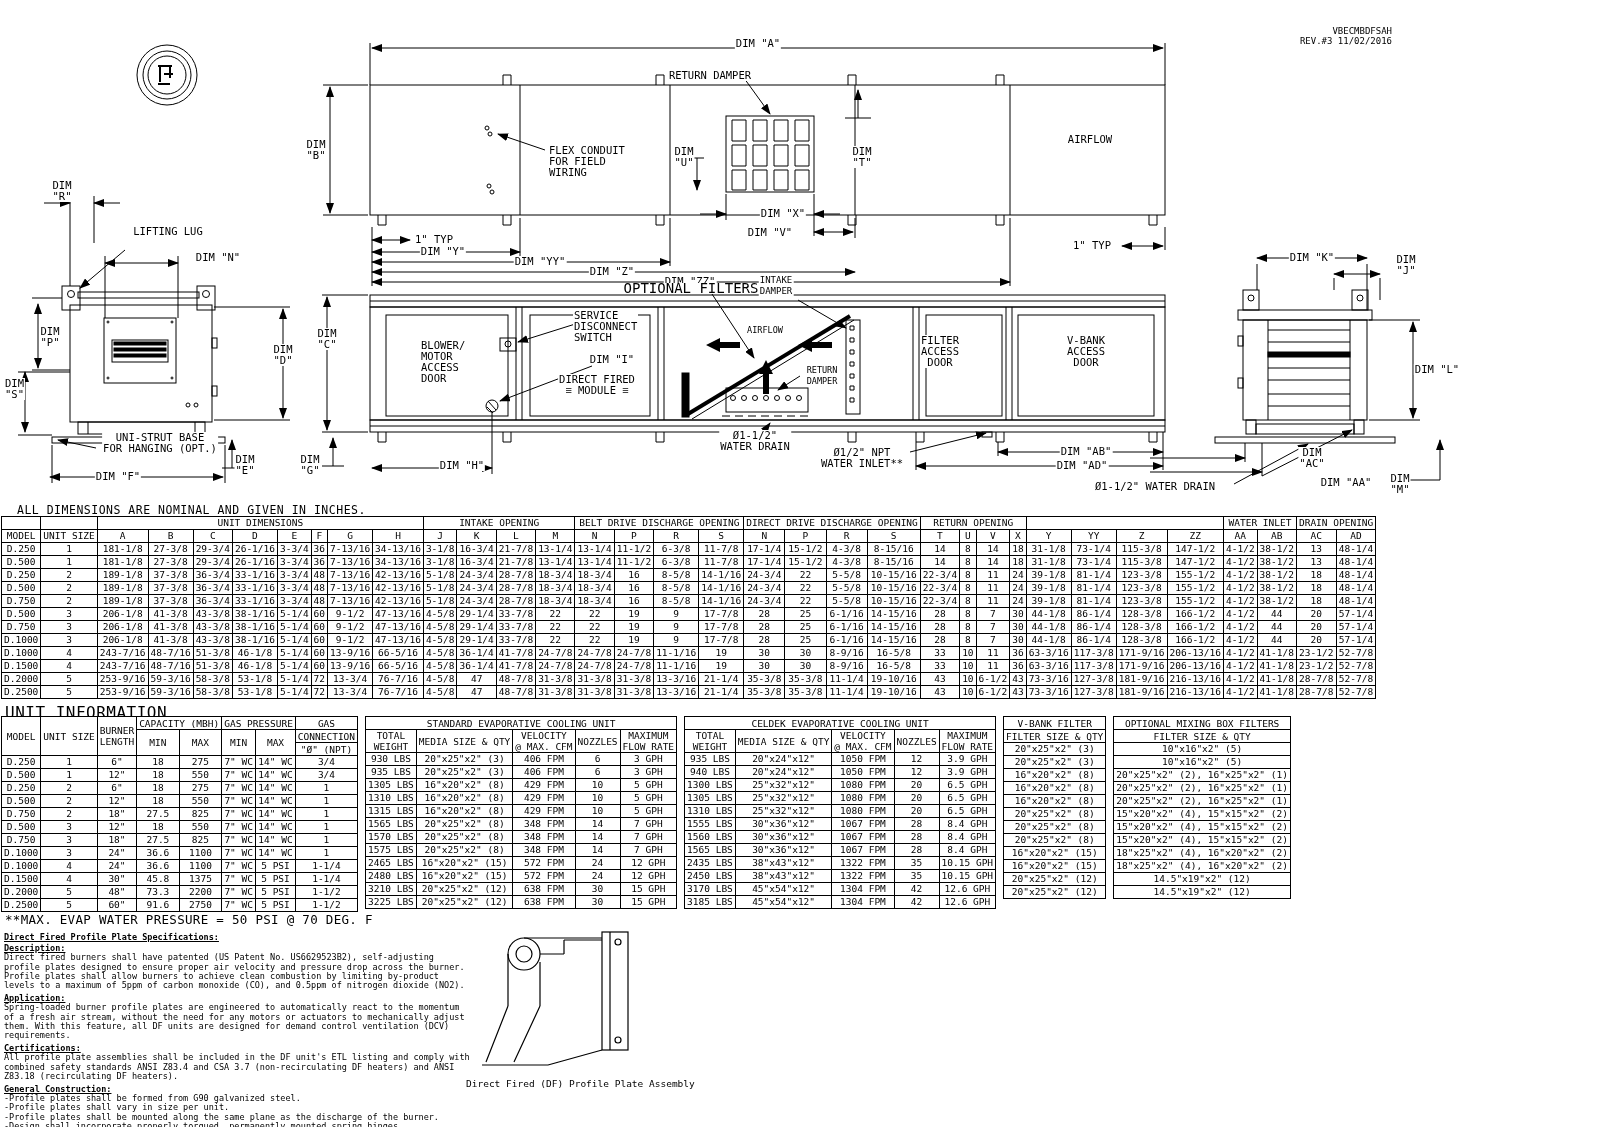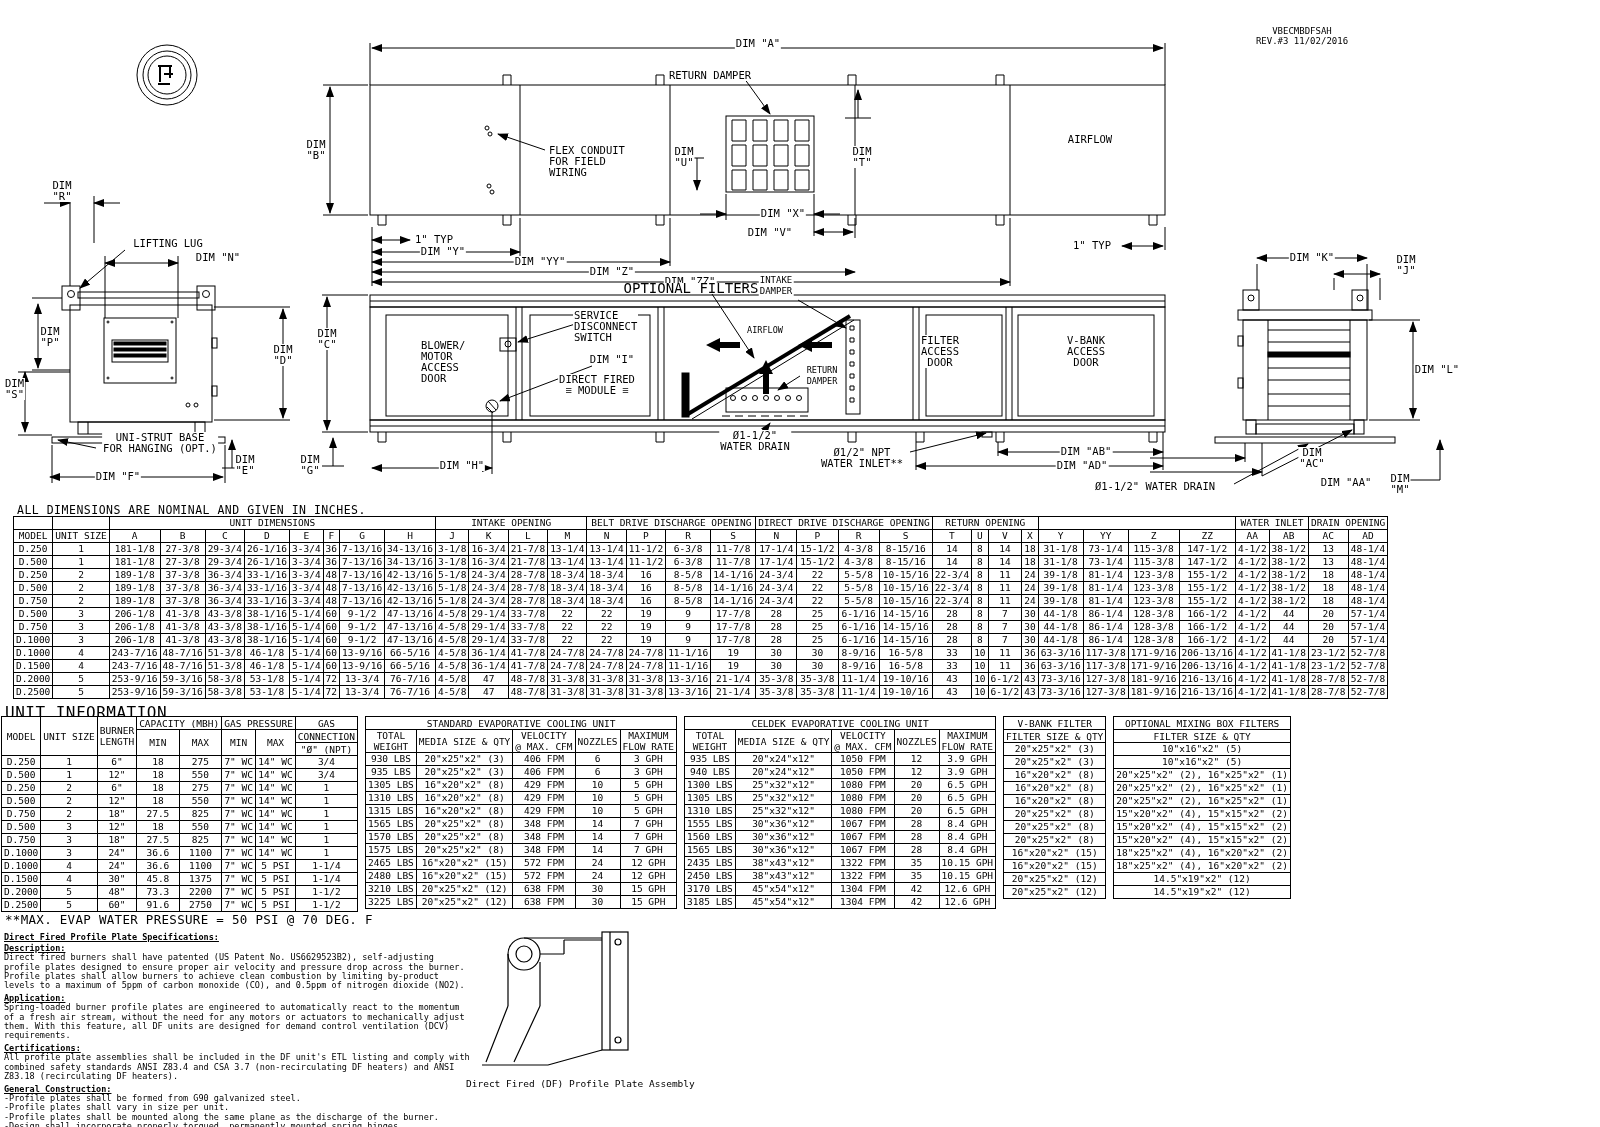--- a/index.html
+++ b/index.html
@@ -1,26 +1,26 @@
 <!DOCTYPE html>
 <html><head>
 <meta charset="utf-8">
 <style>
   html,body{margin:0;padding:0;background:#fff;}
   body{width:1600px;height:1127px;font-family:"DejaVu Sans Mono",monospace;color:#000;}
   .sheet{position:relative;width:1600px;height:1127px;background:#fff;overflow:hidden;}
   #title{position:absolute;left:44px;top:1px;font-size:14.5px;letter-spacing:1.9px;white-space:nowrap;font-weight:normal;}
-  #doccode{position:absolute;left:1212px;top:26px;width:180px;text-align:center;font-size:9px;line-height:10px;}
+  #doccode{position:absolute;left:1212px;top:26px;width:180px;text-align:right;font-size:9px;line-height:10px;}
   #drawing{position:absolute;left:0;top:28px;width:1600px;height:478px;}
   #drawing svg{position:absolute;left:0;top:0;}
   #drawing-labels{position:absolute;left:0;top:0;width:1600px;height:478px;}
   .dlabel{position:absolute;transform:translateX(-50%);font-size:10.5px;line-height:11px;white-space:pre;text-align:center;background:#fff;padding:0 1px;}
   .dlabel.l{transform:none;text-align:left;}
   #dims-note{position:absolute;left:5px;top:503px;font-size:11.5px;letter-spacing:.5px;margin-left:12px;}
-  #dimtab-wrap{position:absolute;left:13px;top:516px;width:1374px;}
+  #dimtab-wrap{position:absolute;left:1px;top:516px;width:1374px;}
   table{border-collapse:collapse;background:#fff;}
   th,td{border:1px solid #000;font-size:9.5px;font-weight:normal;padding:0 2px;text-align:center;white-space:nowrap;height:12px;line-height:10.5px;}
   .dimtab{width:100%;}
   #unit-info-label{position:absolute;left:5px;top:703px;font-size:16px;letter-spacing:.5px;}
   #unit-info{position:absolute;left:1px;top:716px;display:flex;align-items:flex-start;gap:7px;}
   .uit th{white-space:pre;line-height:11px;}
   #footnote{position:absolute;left:5px;top:912px;font-size:12.5px;letter-spacing:.3px;}
   #specs{position:absolute;left:4px;top:933px;width:480px;font-size:8.5px;line-height:9.2px;}
   .spec-h{text-decoration:underline;font-weight:bold;}
   .spec-b{white-space:pre-line;margin:0 12px 4px 0;}
@@ -211,21 +211,21 @@
         <line x1="50" y1="449" x2="223" y2="449" marker-start="url(#mS)" marker-end="url(#mE)"></line>
         <path d="M52,417 V455 M225,417 V455"></path>
       </g>
     </svg>
     <div id="drawing-labels">
         <div class="dlabel" style="left: 758px; top: 10px;">DIM "A"</div>
         <div class="dlabel" style="left: 316px; top: 111px;">DIM
 "B"</div>
         <div class="dlabel" style="left: 62px; top: 152px;">DIM
 "R"</div>
-        <div class="dlabel" style="left: 168px; top: 210px;">LIFTING LUG</div>
+        <div class="dlabel" style="left: 168px; top: 198px;">LIFTING LUG</div>
         <div class="dlabel" style="left: 218px; top: 224px;">DIM "N"</div>
         <div class="dlabel" style="left: 50px; top: 298px;">DIM
 "P"</div>
         <div class="dlabel l" style="left: 4px; top: 350px;">DIM
 "S"</div>
         <div class="dlabel" style="left: 283px; top: 316px;">DIM
 "D"</div>
         <div class="dlabel" style="left: 327px; top: 300px;">DIM
 "C"</div>
         <div class="dlabel" style="left: 160px; top: 404px;">UNI-STRUT BASE

